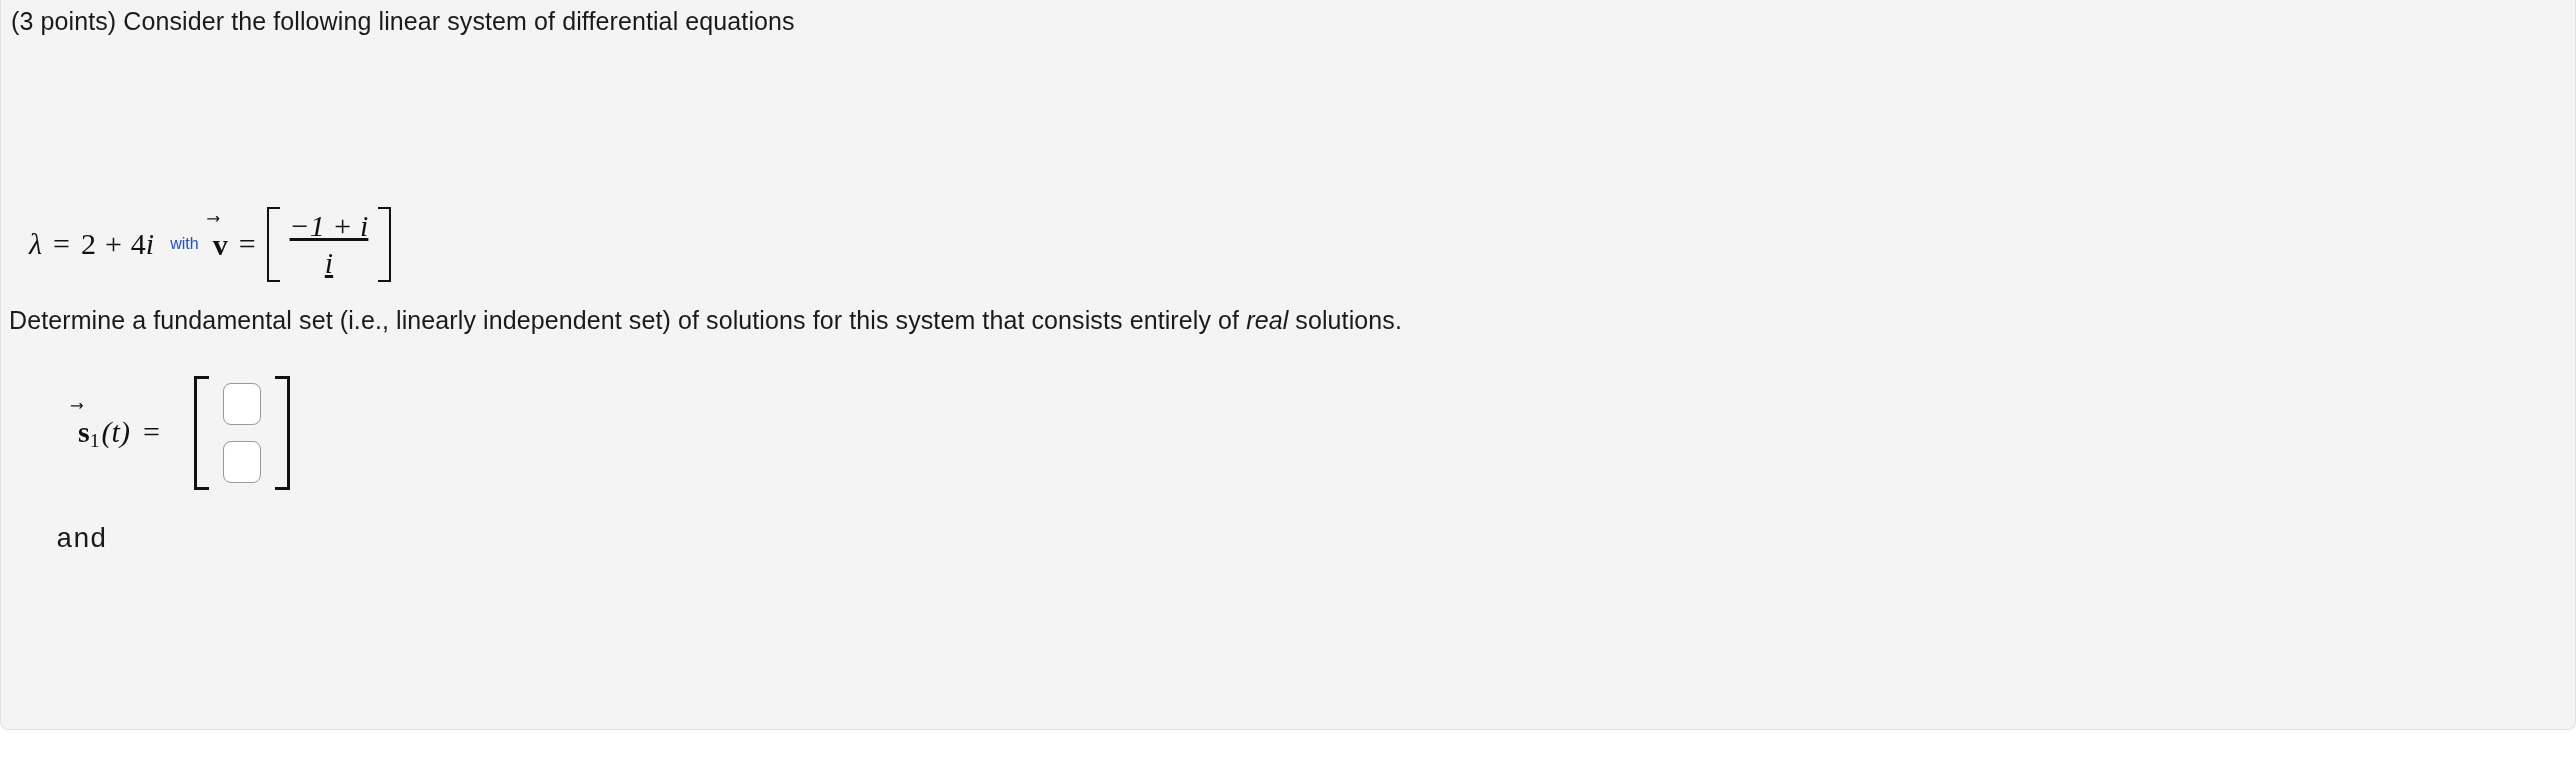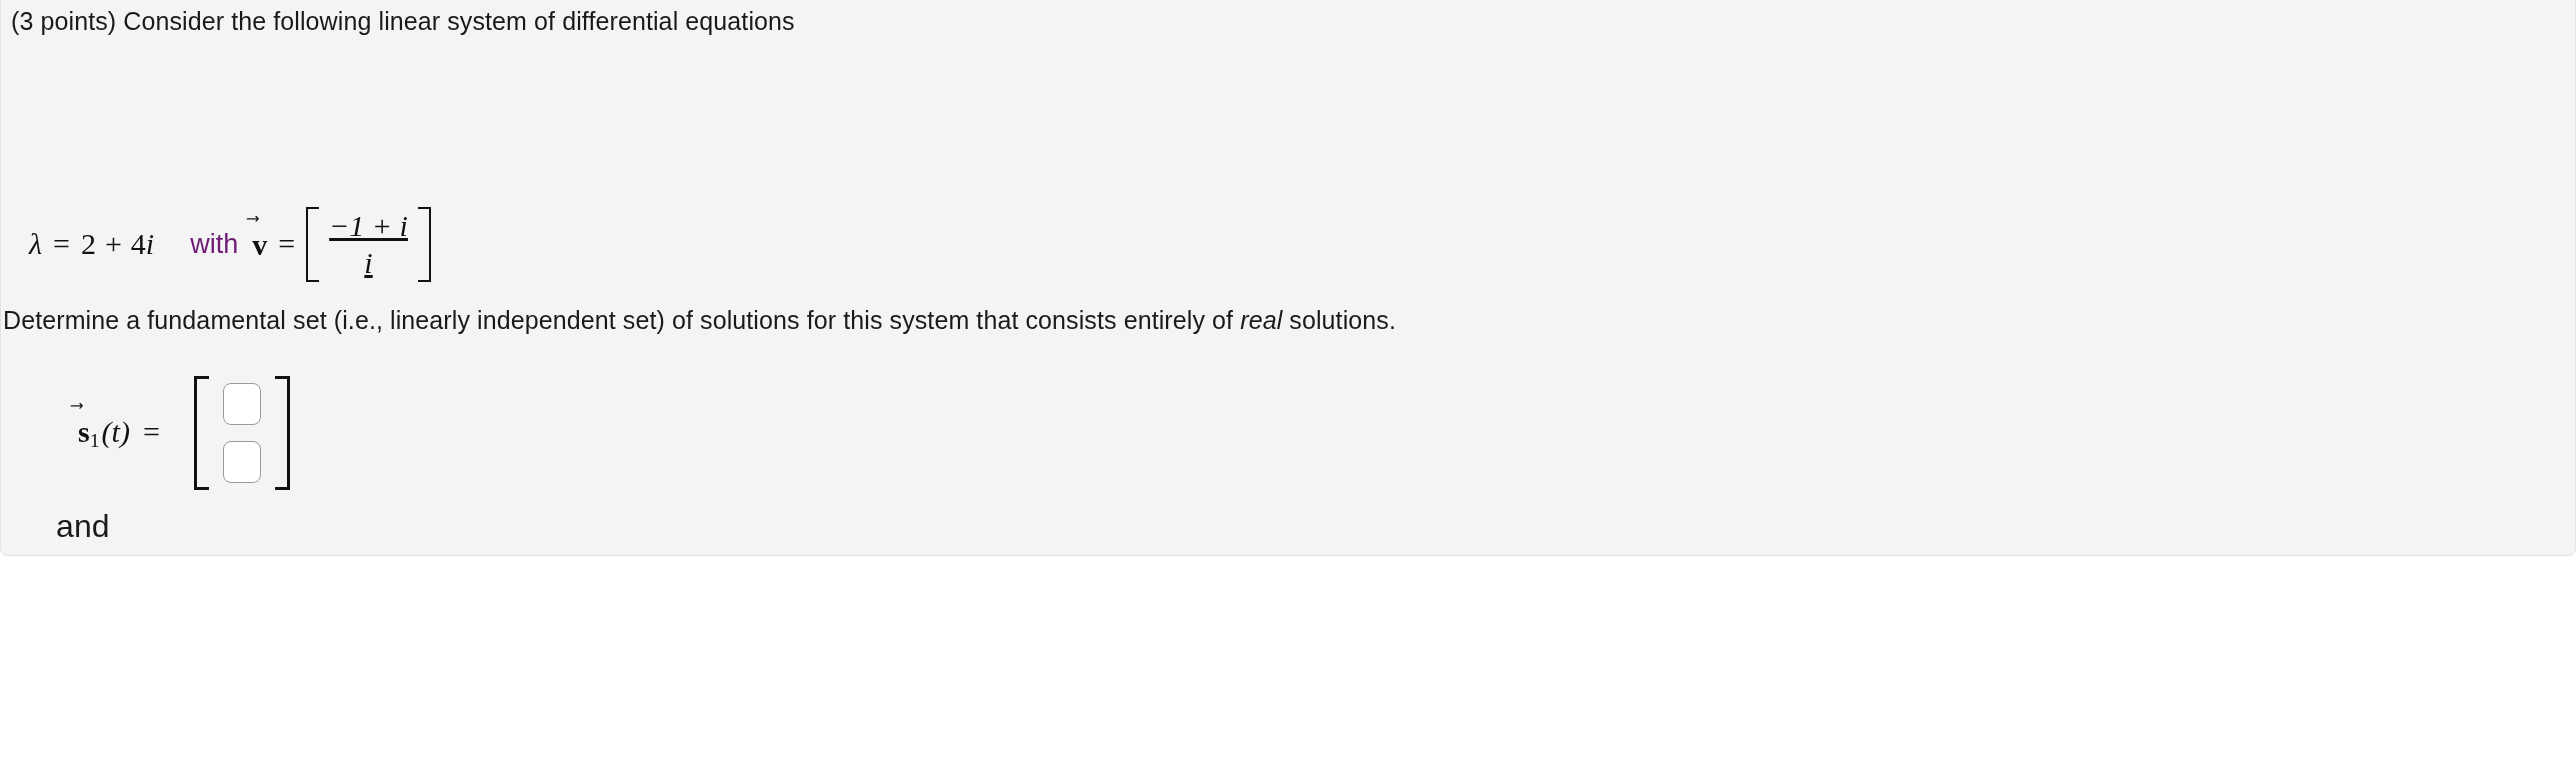--- a/index.html
+++ b/index.html
@@ -10,21 +10,21 @@
   body {
     width: 2576px;
     height: 765px;
     font-family: "Liberation Sans", sans-serif;
     overflow: hidden;
   }
 
   .question-card {
     position: relative;
     width: 2576px;
-    height: 556px;
+    height: 730px;
     box-sizing: border-box;
     background: #f4f4f4;
     border: 1px solid #e2e2e2;
     border-top: none;
     border-radius: 0 0 8px 8px;
     padding: 0;
   }
 
   
   .body-text {
@@ -113,23 +113,23 @@
   #eigen-line {
     position: absolute;
     left: 28px;
     top: 207px;
     font-size: 30px;
     display: flex;
     align-items: center;
   }
   #eigen-line .gap-word {
     font-family: "Liberation Sans", sans-serif;
-    font-size: 27px;
-    color: #701a75;
-    margin: 0 14px 0 36px;
+    font-size: 16px;
+    color: #1d4ed8;
+    margin: 0 14px 0 16px;
   }
 
   
   .answer-row {
     position: absolute;
     display: flex;
     align-items: center;
   }
   .answer-label {
     font-size: 30px;
@@ -162,22 +162,23 @@
     padding: 0;
     font-family: "Liberation Sans", sans-serif;
     font-size: 18px;
     color: #111;
     outline: none;
   }
 
   #and-connector {
     position: absolute;
     left: 55px;
-    top: 508px;
-    font-size: 32px;
+    top: 524px;
+    font-size: 28px;
+    font-family: Liberation Mono, monospace;
   }
 </style>
 </head>
 <body>
 
 <div class="question-card">
 
   <div class="body-text" style="left:10px; top:7px;">
     <span>(3 points)</span>
     <span>Consider the following linear system of differential equations</span>
@@ -198,21 +199,21 @@
     <span class="matrix-wrap">
       <span class="brk brk-l"></span>
       <span class="matrix-col">
         <span class="cell mi">−1 + i</span>
         <span class="cell mi">i</span>
       </span>
       <span class="brk brk-r"></span>
     </span>
   </div>
 
-  <div class="body-text" style="left:2px; top:306px;">
+  <div class="body-text" style="left:8px; top:306px;">
     <span>Determine a fundamental set (i.e., linearly independent set) of solutions for this system that consists entirely of </span><span class="ital">real</span><span> solutions.</span>
   </div>
 
   <div class="answer-row" style="left:77px; top:376px;">
     <span class="math answer-label">
       <span class="vec mb"><span class="vec-arrow">⃗</span><span>s</span></span><span class="sub mn">1</span><span class="mi" style="padding-left:2px;">(t)</span><span class="mop" style="padding-left:13px;">=</span>
     </span>
     <span class="answer-matrix">
       <span class="brk brk-l"></span>
       <span class="answer-fields">

